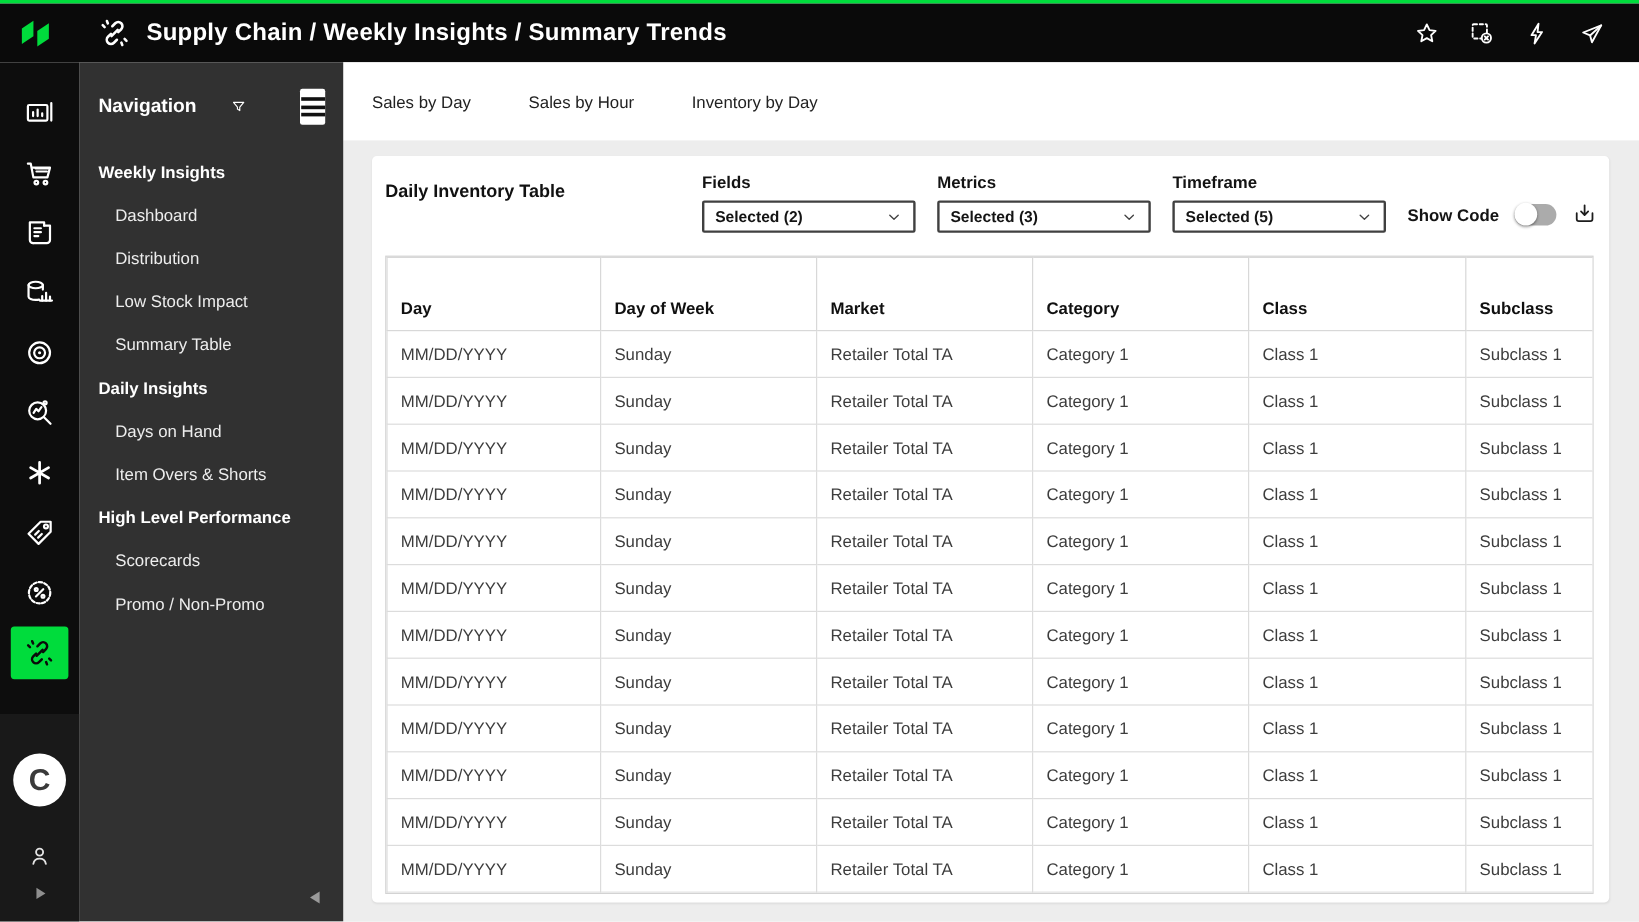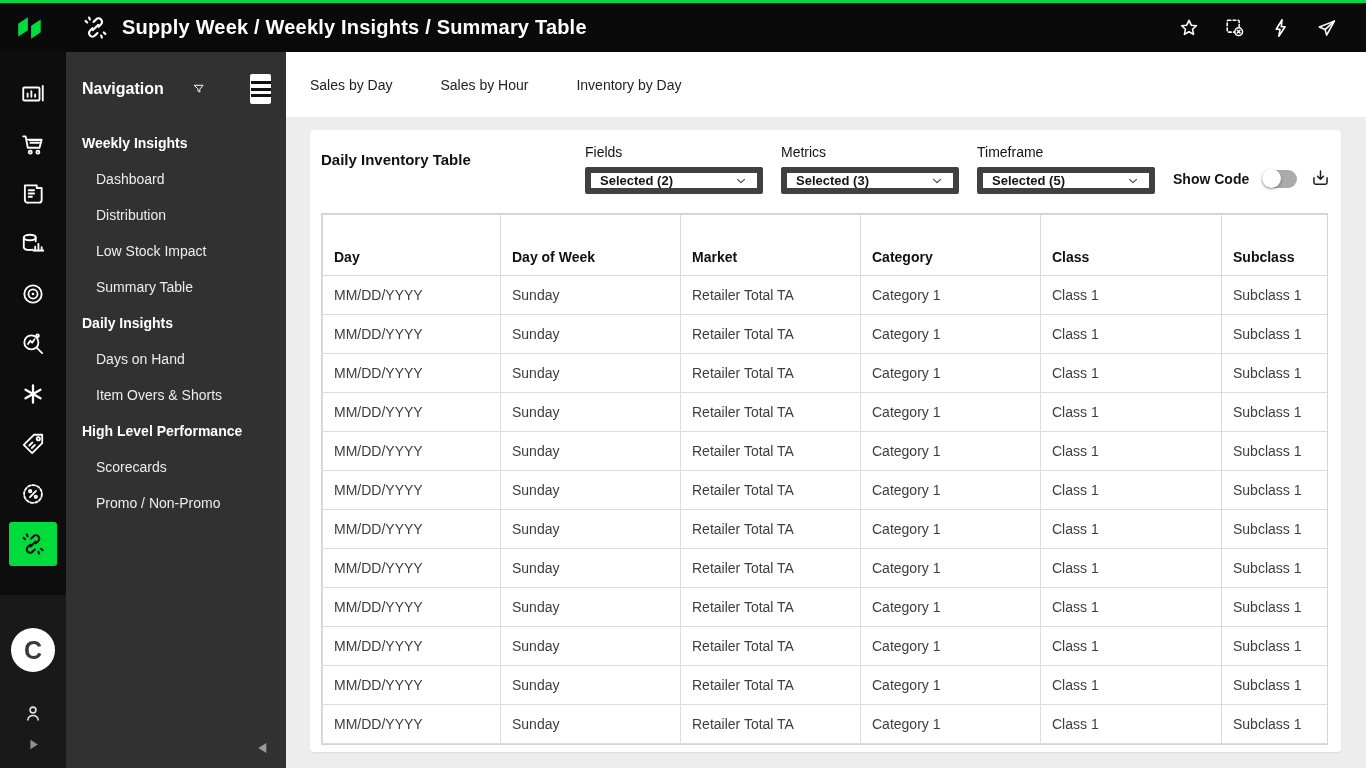--- a/index.html
+++ b/index.html
@@ -46,22 +46,22 @@
   .tabbar{height:65px;background:#fff;display:flex;align-items:stretch;flex:none;}
   .tab{position:relative;display:flex;align-items:center;padding:0 24px;font-size:14px;color:#222;cursor:pointer;white-space:nowrap;}
   .tab.active{font-weight:bold;color:#0F0F0F;}
   .tab.active::after{content:"";position:absolute;left:0;right:0;bottom:0;height:3px;background:var(--tabgreen);}
   .content{flex:1;}
   .card{margin:13px 25px 4px 24px;width:1031px;height:622px;background:#fff;border-radius:4px;box-shadow:0 1px 2px rgba(0,0,0,.07);padding:14px 13px 0 11px;}
   .card-head{display:flex;align-items:flex-start;}
   .card-head h2{font-size:15px;margin:7px 0 0;width:264px;flex:none;color:#111;font-weight:bold;}
   .controls{flex:1;display:flex;align-items:flex-start;}
   .fgroup{width:178px;margin-right:18px;flex:none;}
-  .flabel{font-size:14px;font-weight:normal;color:#141414;margin-bottom:7px;}
-  .fbox{height:27px;border:6px solid #404040;border-radius:2px;display:flex;align-items:center;justify-content:space-between;padding:0 9px;background:#fff;cursor:pointer;}
+  .flabel{font-size:14px;font-weight:bold;color:#141414;margin-bottom:7px;}
+  .fbox{height:27px;border:2px solid #404040;border-radius:2px;display:flex;align-items:center;justify-content:space-between;padding:0 9px;background:#fff;cursor:pointer;}
   .fval{font-size:13px;font-weight:bold;color:#141414;}
   .chev{width:14px;height:14px;color:#444;}
   .cluster{margin-left:auto;display:flex;align-items:center;gap:13px;height:27px;margin-top:21px;}
   .sc-label{font-size:14px;font-weight:bold;color:#141414;white-space:nowrap;}
   .toggle{width:35px;height:18px;border-radius:9px;background:#ABABAB;position:relative;display:inline-block;cursor:pointer;flex:none;}
   .toggle .knob{position:absolute;left:0;top:-0.5px;width:19px;height:19px;border-radius:50%;background:#fff;box-shadow:0 1px 2.5px rgba(0,0,0,.45);}
   .dl{width:21px;height:21px;color:#1D1D1D;cursor:pointer;flex:none;}
   
   .tbl-wrap{margin-top:19px;height:532px;overflow:hidden;border:1px solid #D3D3D3;}
   table{border-collapse:collapse;width:100%;table-layout:fixed;}
@@ -82,21 +82,21 @@
       </svg>
     </div>
     <span class="app-icon" id="appIcon" data-name="link-icon">
         <svg viewBox="0 0 24 24" fill="none" stroke="currentColor" stroke-width="1.9" stroke-linecap="round" stroke-linejoin="round">
           <path d="M10.3 7l2.2-2.2a3.1 3.1 0 0 1 4.4 4.4L14.7 11.4"></path>
           <path d="M13.7 17l-2.2 2.2a3.1 3.1 0 0 1-4.4-4.4l2.2-2.2"></path>
           <path d="M9.7 14.3l4.6-4.6"></path>
           <path d="M4.6 7.6L3.2 6.2M7 4.9l-.7-1.8M19.4 16.4l1.4 1.4M17 19.1l.7 1.8"></path>
         </svg>
       </span>
-    <h1 data-name="page-title">Supply Week / Weekly Insights / Summary Table</h1>
+    <h1 data-name="page-title">Supply Chain / Weekly Insights / Summary Trends</h1>
     <div class="topbar-right" id="topbarRight" data-name="topbar-actions">
         <span class="tb-icon" data-name="star-icon">
           <svg viewBox="0 0 24 24" fill="none" stroke="currentColor" stroke-width="1.7" stroke-linecap="round" stroke-linejoin="round">
             <path d="M12 3.6l2.5 5.3 5.5.6-4.1 3.9 1.1 5.6-5-2.9-5 2.9 1.1-5.6-4.1-3.9 5.5-.6z"></path>
           </svg>
         </span>
         <span class="tb-icon" data-name="deselect-icon">
           <svg viewBox="0 0 24 24" fill="none" stroke="currentColor" stroke-width="1.7" stroke-linecap="round" stroke-linejoin="round">
             <rect x="3.5" y="3.5" width="13" height="13" rx="1" stroke-dasharray="3 2.4"></rect>
             <circle cx="16" cy="16" r="4.6" fill="#0A0A0A" stroke="none"></circle>

